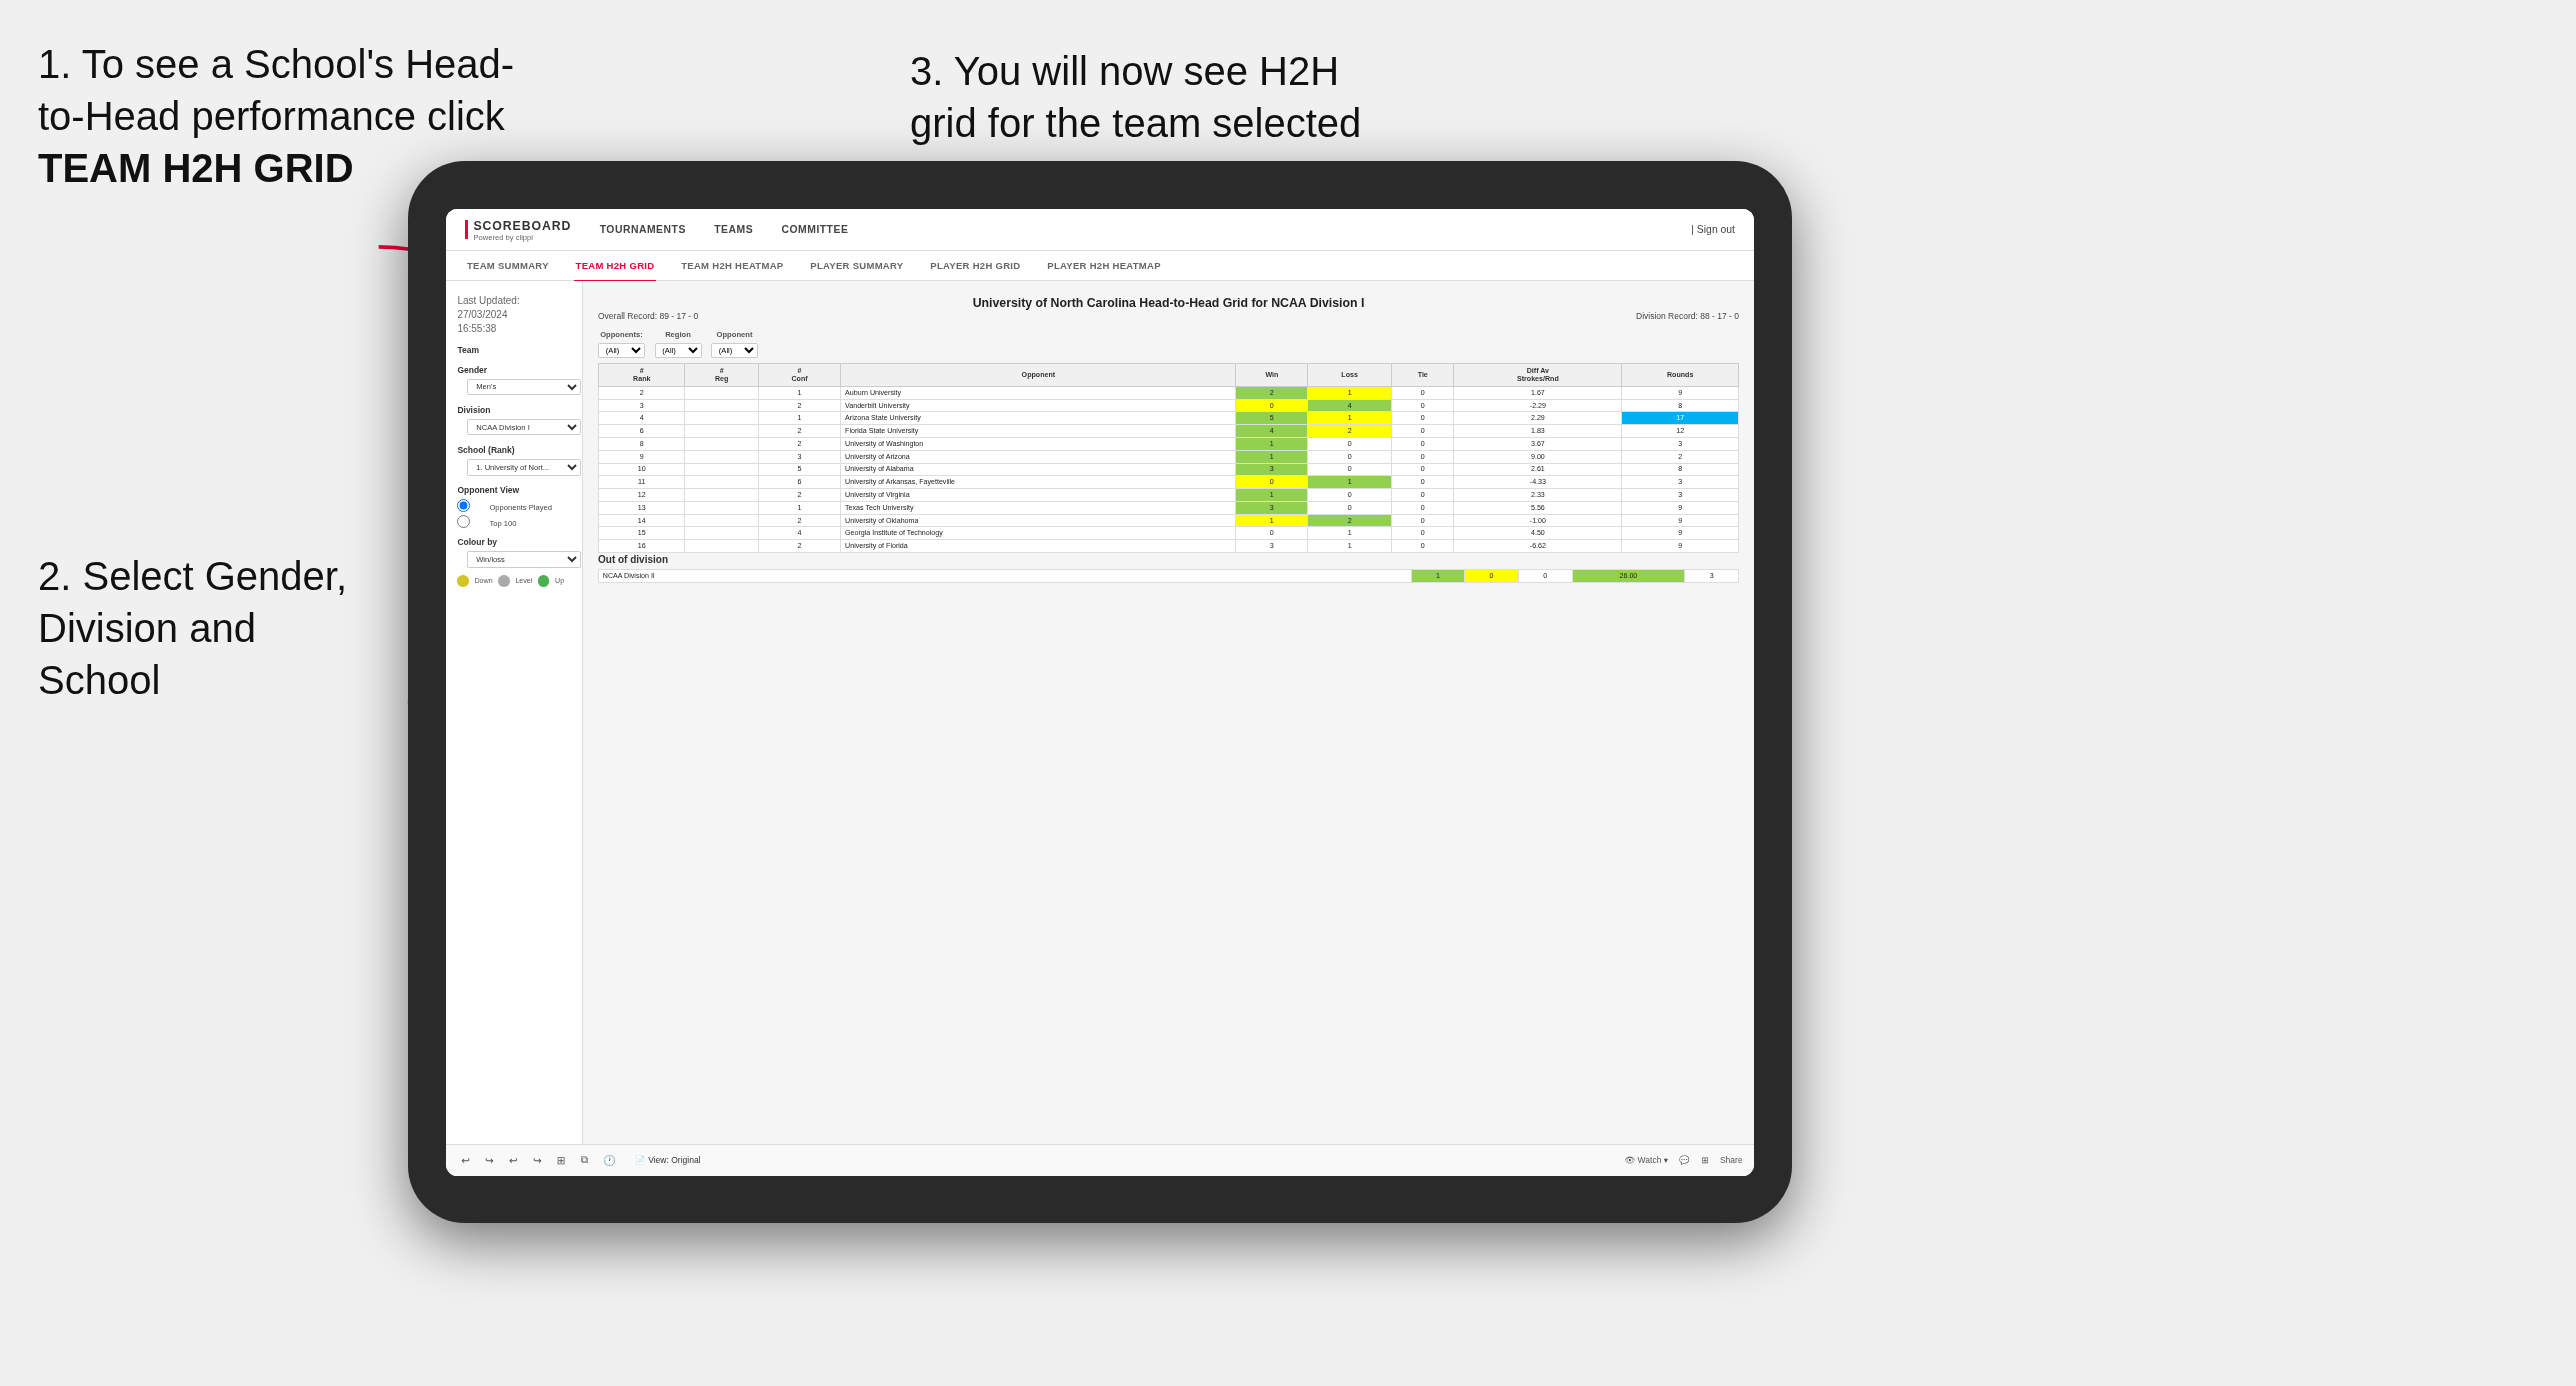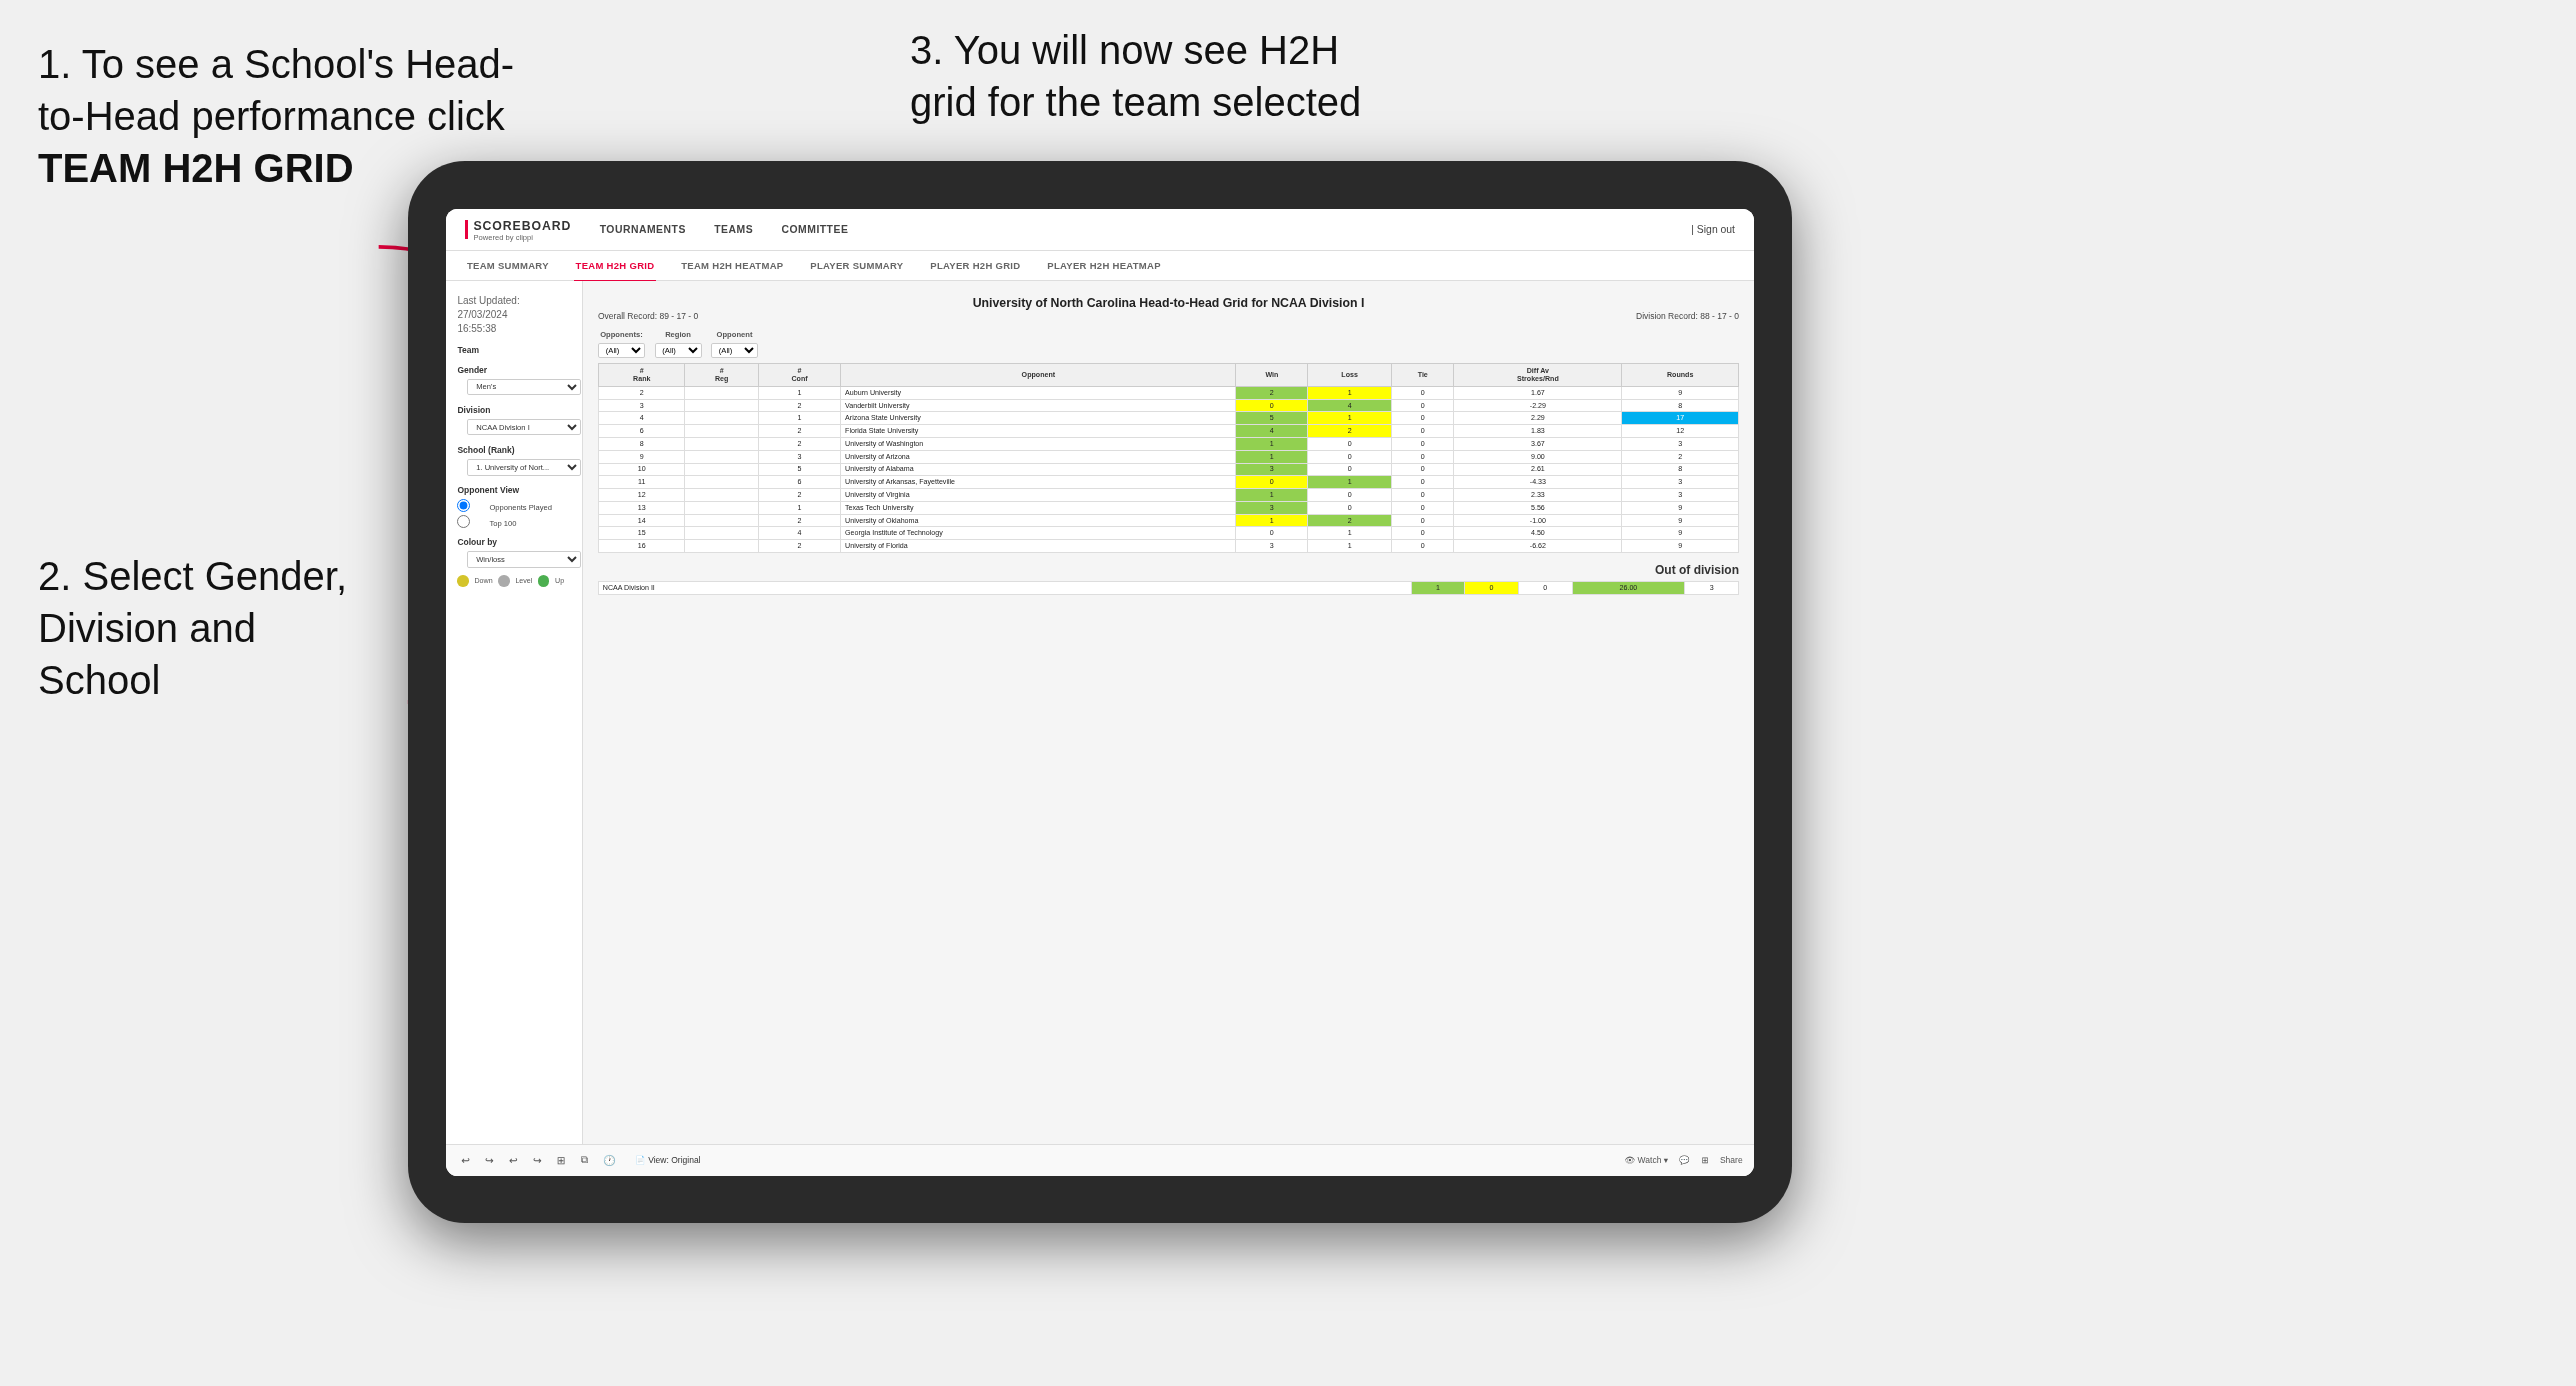--- a/index.html
+++ b/index.html
@@ -16,21 +16,21 @@
     .annotation {
       position: absolute;
       font-size: 40px;
       color: #111;
       line-height: 1.3;
     }
     .annotation strong { font-weight: 900; }
 
     .annotation-1 { top: 38px; left: 38px; width: 493px; }
     .annotation-2 { top: 550px; left: 38px; width: 398px; }
-    .annotation-3 { top: 24px; left: 910px; width: 550px; }
+    .annotation-3 { top: 45px; left: 910px; width: 550px; }
 
     
     .arrow-svg {
       position: absolute;
       pointer-events: none;
     }
 
     
     .tablet {
       position: absolute;
@@ -302,26 +302,25 @@
       text-align: left;
       min-width: 114px;
     }
 
     .cell-green { background: #92d050 !important; }
     .cell-yellow { background: #ffff00 !important; }
     .cell-blue-green { background: #00b0f0 !important; color: #fff !important; }
 
     
     .out-of-division {
-      margin-top: 10px;
-      font-size: 12px;
+      margin-top: 1px;
+      font-size: 10px;
       font-weight: 600;
       color: #333;
       margin-bottom: 3.8px;
-      text-align: right;
     }
 
     
     .bottom-toolbar {
       height: 32px;
       background: #f9f9f9;
       border-top: 0.9px solid #ddd;
       display: flex;
       align-items: center;
       padding: 0 11.4px;

